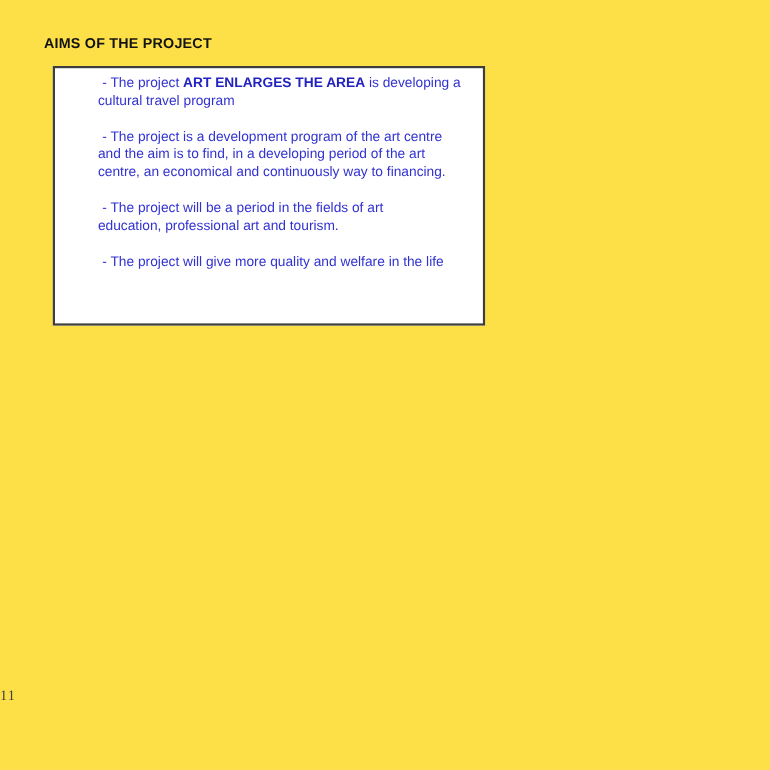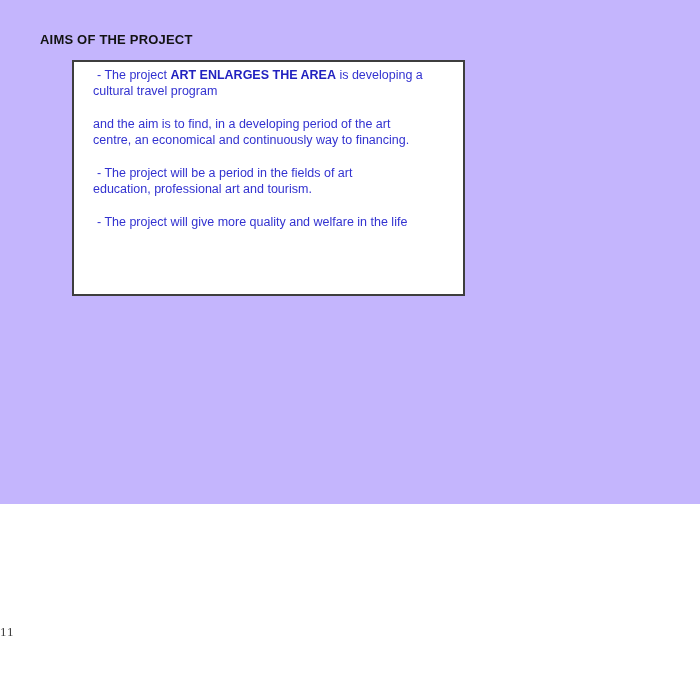--- a/index.html
+++ b/index.html
@@ -13,41 +13,41 @@
   html, body {
     width: 700px;
     height: 700px;
     background: #ffffff;
     font-family: "Liberation Sans", "DejaVu Sans", sans-serif;
     overflow: hidden;
   }
   .page {
     position: relative;
     width: 700px;
-    height: 504px;
-    background: #c4b5fd;
+    height: 700px;
+    background: #fde047;
   }
   .title {
     position: absolute;
     left: 40px;
     top: 32px;
     font-size: 13px;
     font-weight: 700;
     letter-spacing: 0.2px;
     color: var(--title-color);
     white-space: nowrap;
   }
   .aims-box {
     position: absolute;
-    left: 72px;
+    left: 48px;
     top: 60px;
     width: 393px;
     height: 236px;
     border: 2px solid var(--border-color);
-    padding: 5px 10px 0 19px;
+    padding: 5px 10px 0 39px;
     background: #ffffff;
   }
   .para {
     margin-bottom: 17px;
     color: var(--blue);
     font-size: 12.5px;
     line-height: 16px;
   }
   .para:last-child { margin-bottom: 0; }
   .line {
@@ -80,20 +80,21 @@
   <div class="title">AIMS OF THE PROJECT</div>
 
   <div class="aims-box">
 
     <div class="para">
       <div class="line first"><span>- The project </span><span class="bold">ART ENLARGES THE AREA</span><span> is developing a</span></div>
       <div class="line">cultural travel program</div>
     </div>
 
     <div class="para">
+      <div class="line first">- The project is a development program of the art centre</div>
       <div class="line">and the aim is to find, in a developing period of the art</div>
       <div class="line">centre, an economical and continuously way to financing.</div>
     </div>
 
     <div class="para">
       <div class="line first">- The project will be a period in the fields of art</div>
       <div class="line">education, professional art and tourism.</div>
     </div>
 
     <div class="para">

